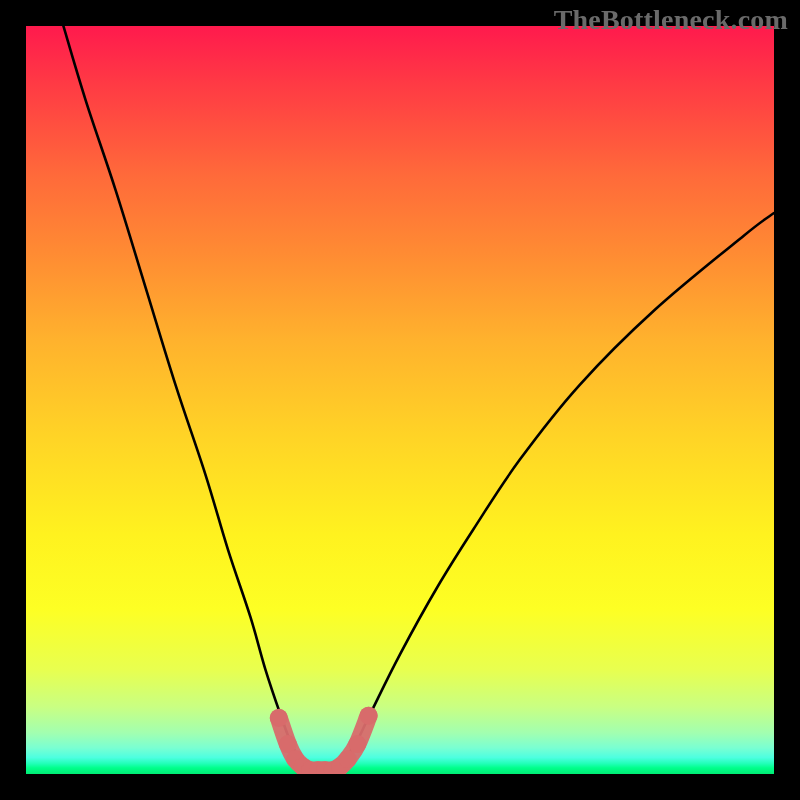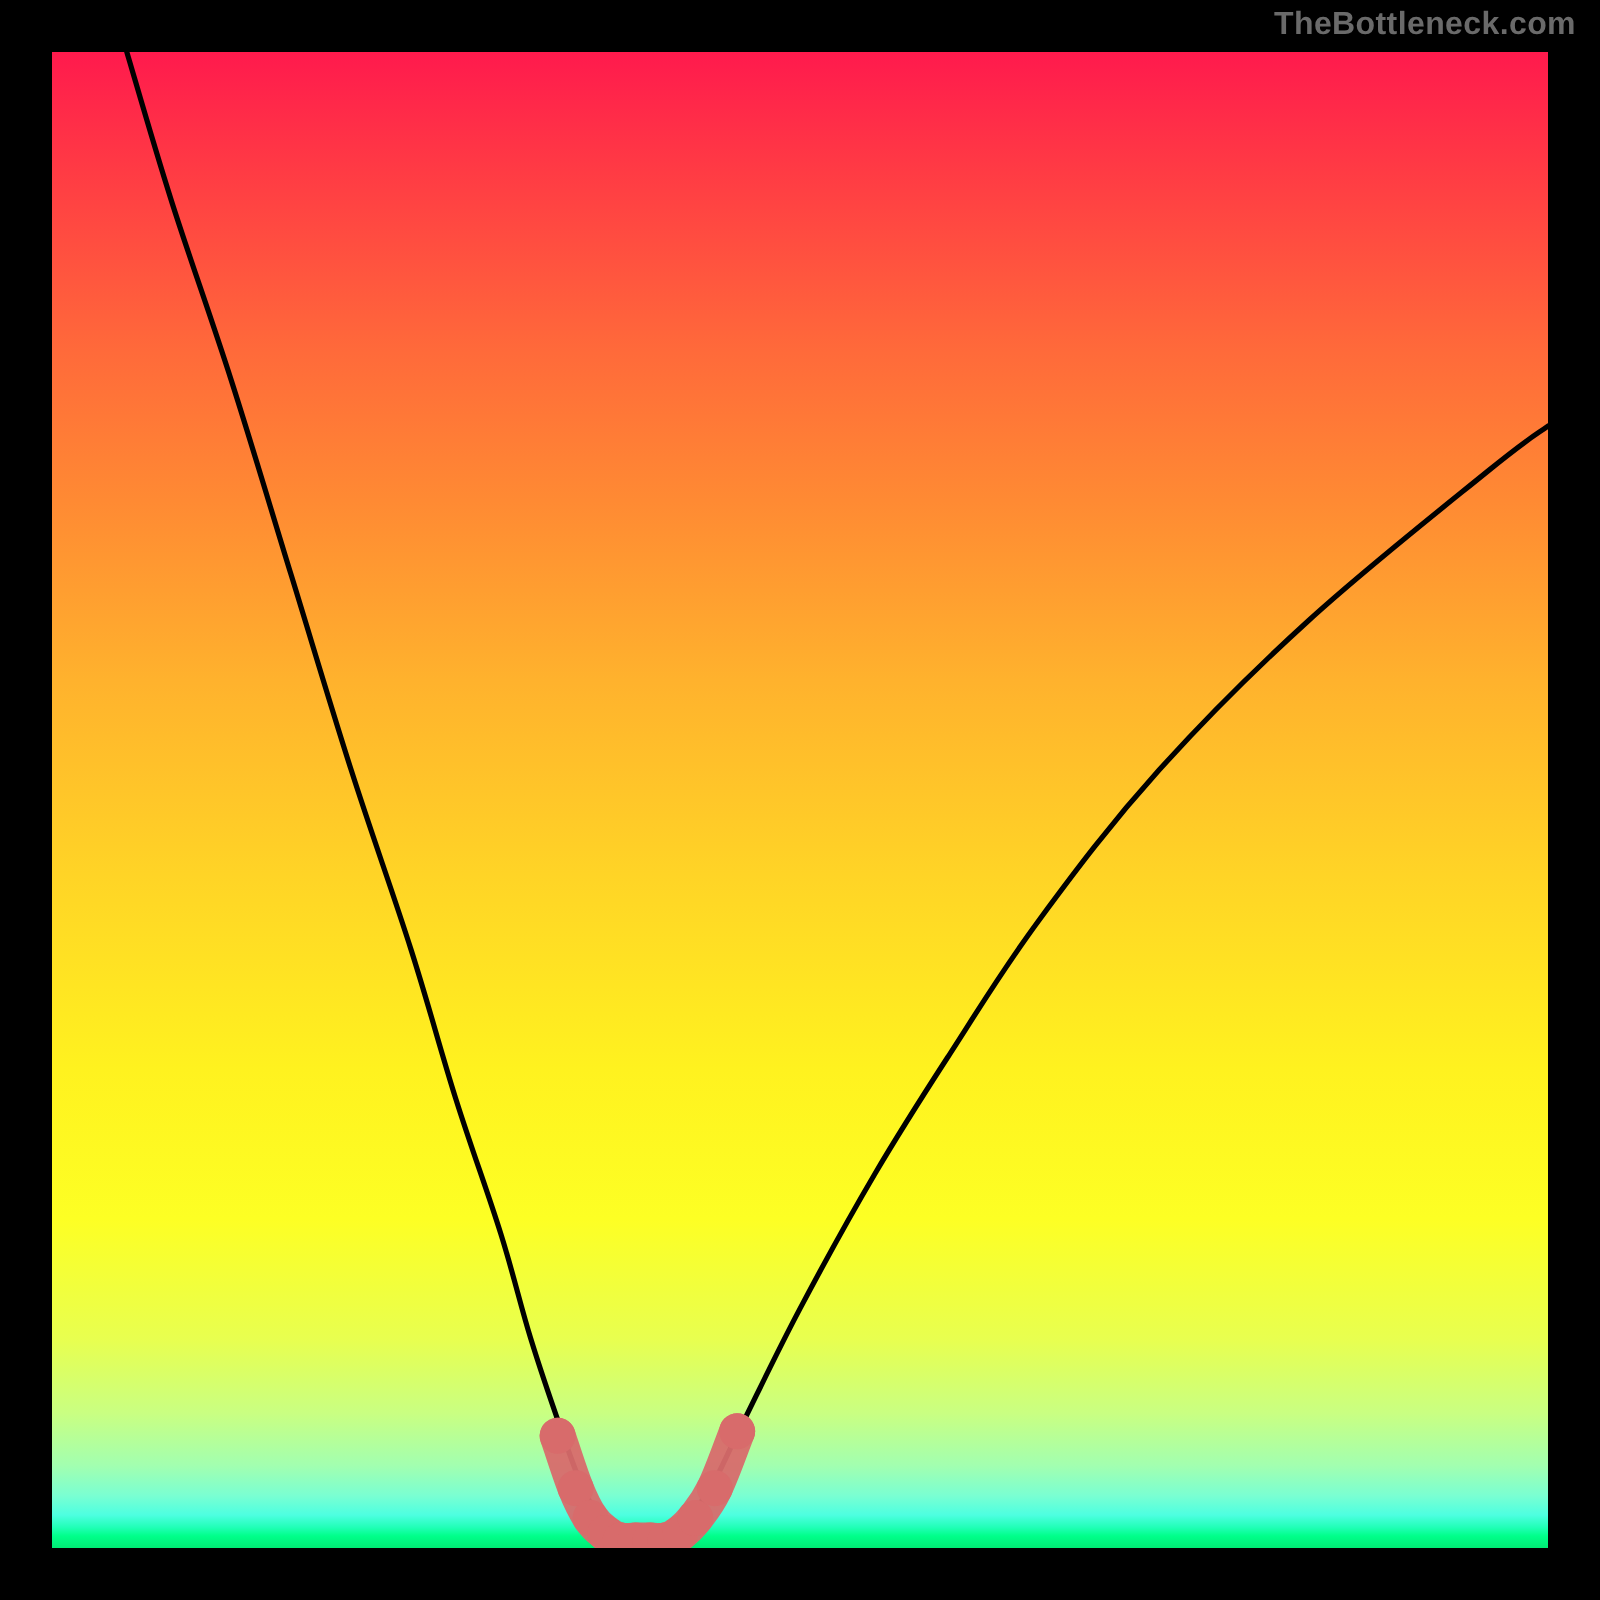--- a/index.html
+++ b/index.html
@@ -40,22 +40,22 @@
       #4dffe0 97.8%,
       #22ffb8 98.6%,
       #00ff8a 99.2%,
       #00eb74 100%
     );
   }
   .watermark {
     position: absolute;
     top: 4px;
     right: 12px;
-    font-family: Liberation Sans, sans-serif;
-    font-size: 16px;
+    font-family: Liberation Serif, serif;
+    font-size: 28px;
     font-weight: 600;
     color: #6a6a6a;
     letter-spacing: 0.2px;
   }
   svg.curve {
     position: absolute;
     top: 0;
     left: 0;
     width: 748px;
     height: 748px;

